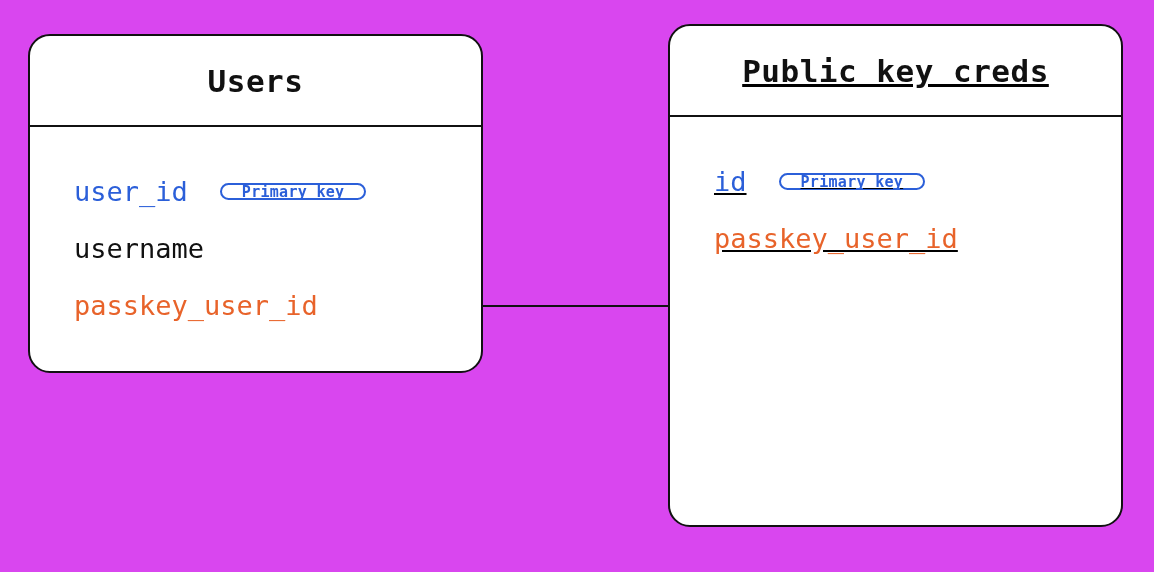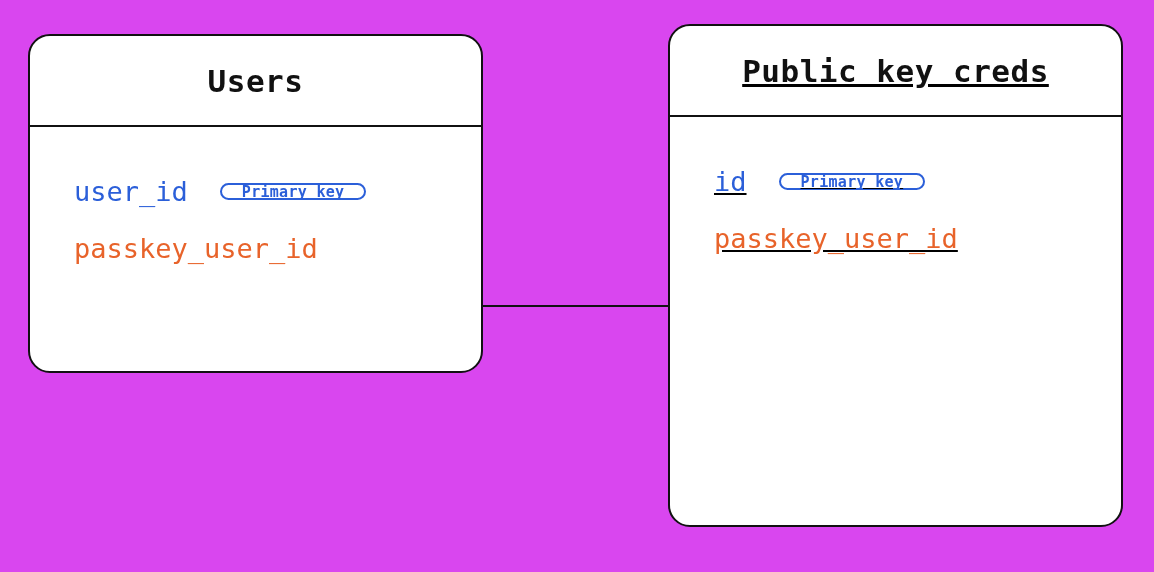--- a/index.html
+++ b/index.html
@@ -125,20 +125,23 @@
     <div class="entity-header">
       <span class="entity-title">Users</span>
     </div>
     <div class="entity-fields">
 
       <div class="field-row">
         <span class="field-name is-pk">user_id</span>
         <span class="pk-badge">Primary key</span>
       </div>
 
+      <div class="field-row">
+        <span class="field-name is-plain">username</span>
+      </div>
 
       <div class="field-row">
         <span class="field-name is-fk">passkey_user_id</span>
       </div>
 
     </div>
   </div>
 
   <div class="entity entity--creds">
     <div class="entity-header">

